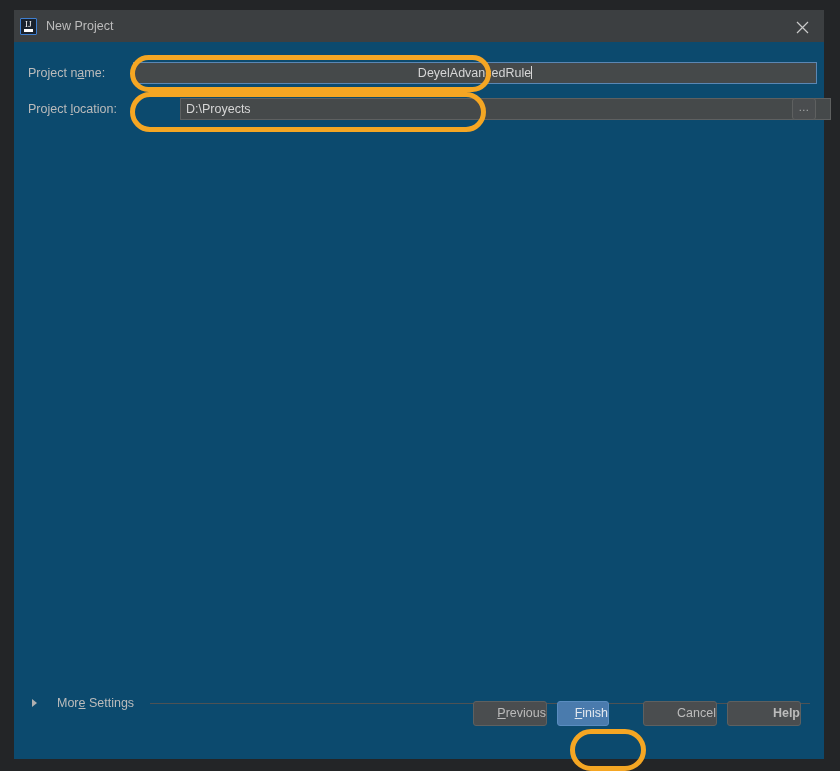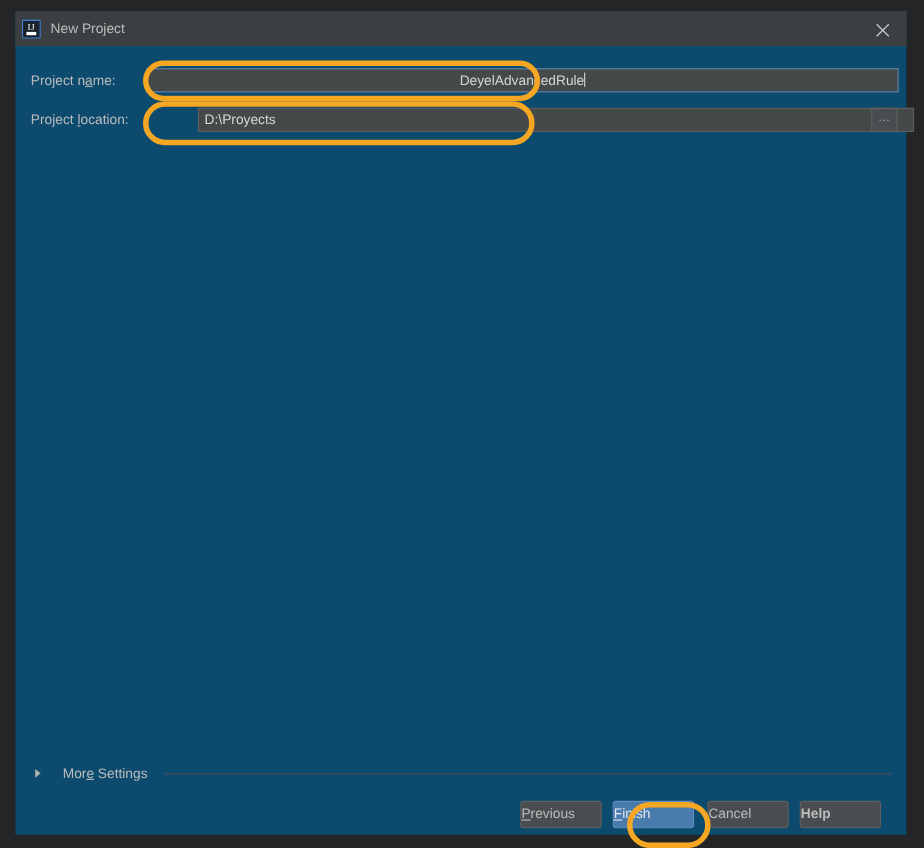--- a/index.html
+++ b/index.html
@@ -196,34 +196,34 @@
     left: 122px;
     right: 0;
     top: 10px;
     height: 1px;
     background: #4e5254;
   }
 
   
   .dlg-button {
     position: absolute;
-    top: 718px;
+    top: 691px;
     height: 25px;
     box-sizing: border-box;
     background: #4a4d4f;
     border: 1px solid #5e6060;
     border-radius: 3px;
     color: #bbbbbb;
     font-size: 12.5px;
     line-height: 23px;
-    text-align: left;
+    text-align: right;
     cursor: pointer;
   }
   #btn-previous { left: 459px; width: 74px; }
-  #btn-finish   { left: 543px; width: 74px; background:#4a7bad; border-color:#5a8cc0; color:#e3e8ef; }
+  #btn-finish   { left: 543px; width: 52px; background:#4a7bad; border-color:#5a8cc0; color:#e3e8ef; }
   #btn-cancel   { left: 629px; width: 74px; }
   #btn-help     { left: 713px; width: 74px; font-weight: bold; }
 
   
   .annot {
     position: absolute;
     box-sizing: border-box;
     border: 5px solid #f5a623;
     pointer-events: none;
   }

